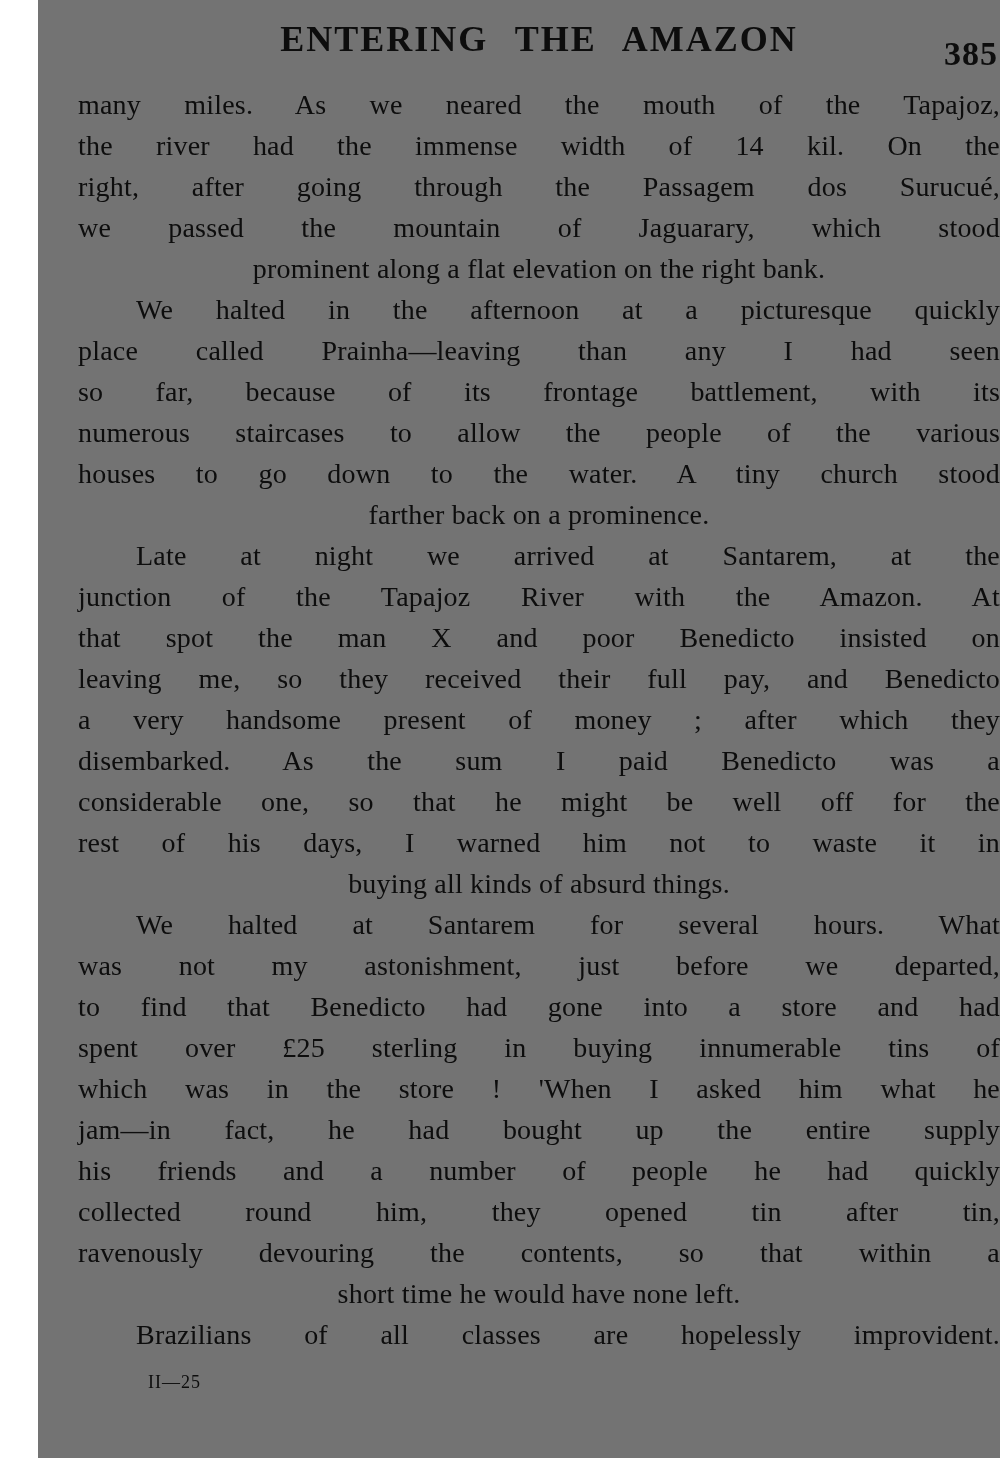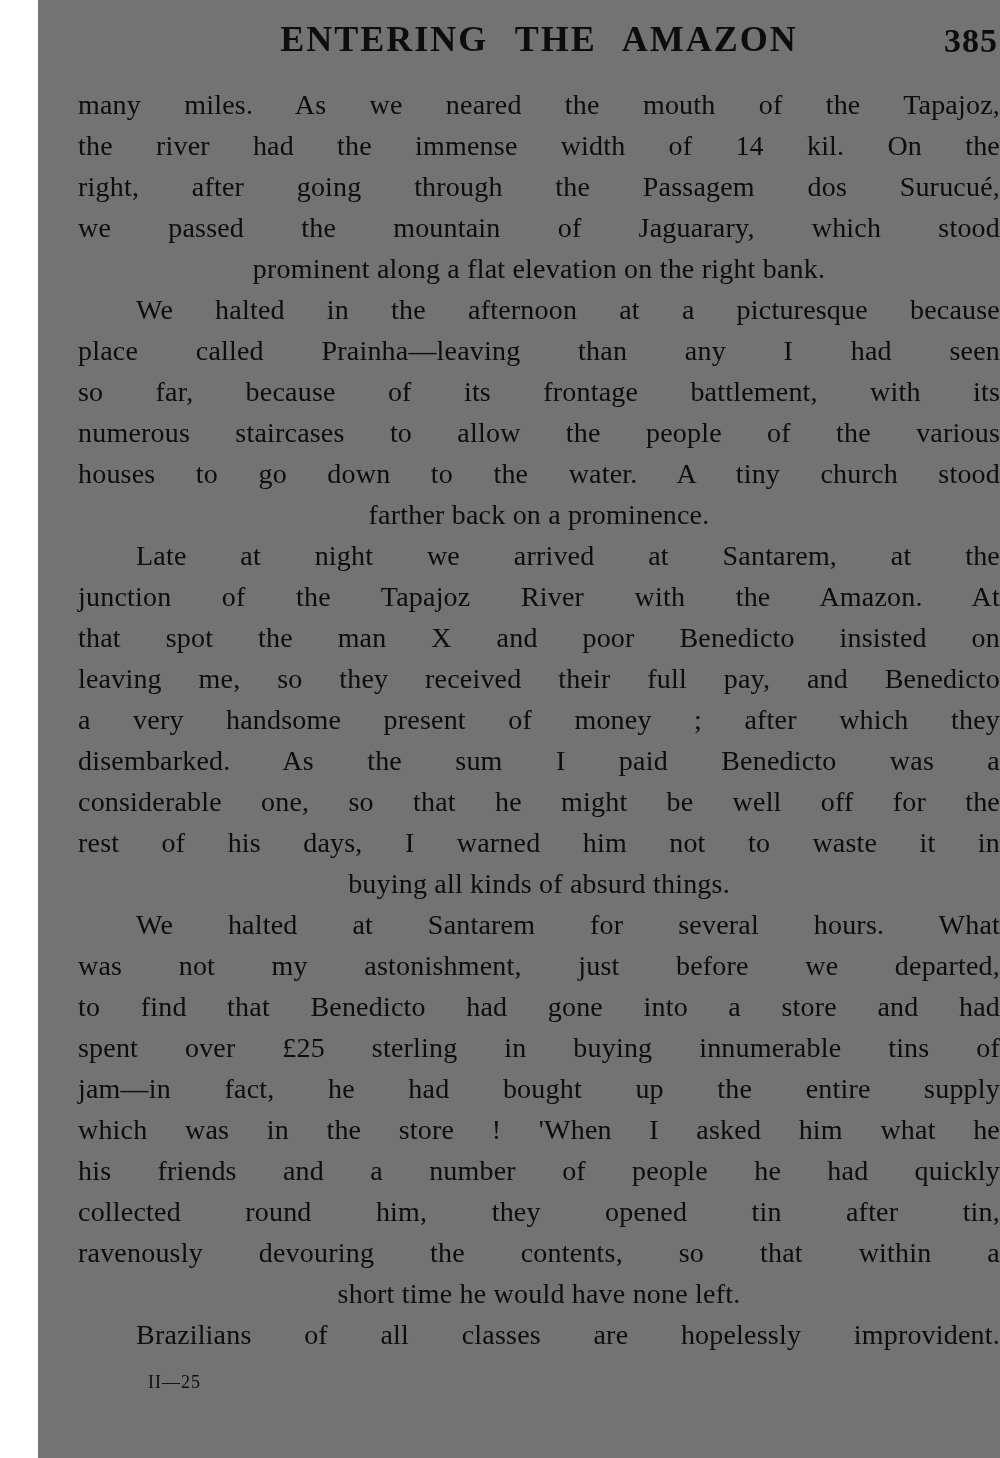--- a/index.html
+++ b/index.html
@@ -30,21 +30,21 @@
     font-size: 36px;
     line-height: 38px;
     font-weight: bold;
     letter-spacing: 2px;
     word-spacing: 16px;
     white-space: nowrap;
   }
   .head-page {
     position: absolute;
     right: 2px;
-    top: 4px;
+    top: 17px;
     font-size: 34px;
     line-height: 34px;
     font-weight: bold;
     letter-spacing: 1px;
   }
   
   .body-text {
     font-size: 28px;
     line-height: 41px;
     letter-spacing: 0.2px;
@@ -88,21 +88,21 @@
 
     <p class="para">
       <span class="ln j">many miles. As we neared the mouth of the Tapajoz,</span>
       <span class="ln j">the river had the immense width of 14 kil. On the</span>
       <span class="ln j">right, after going through the Passagem dos Surucué,</span>
       <span class="ln j">we passed the mountain of Jaguarary, which stood</span>
       <span class="ln">prominent along a flat elevation on the right bank.</span>
     </p>
 
     <p class="para">
-      <span class="ln j ind">We halted in the afternoon at a picturesque because</span>
+      <span class="ln j ind">We halted in the afternoon at a picturesque quickly</span>
       <span class="ln j">place called Prainha—leaving than any I had seen</span>
       <span class="ln j">so far, because of its frontage battlement, with its</span>
       <span class="ln j">numerous staircases to allow the people of the various</span>
       <span class="ln j">houses to go down to the water. A tiny church stood</span>
       <span class="ln">farther back on a prominence.</span>
     </p>
 
     <p class="para">
       <span class="ln j ind">Late at night we arrived at Santarem, at the</span>
       <span class="ln j">junction of the Tapajoz River with the Amazon. At</span>
@@ -113,22 +113,22 @@
       <span class="ln j">considerable one, so that he might be well off for the</span>
       <span class="ln j">rest of his days, I warned him not to waste it in</span>
       <span class="ln">buying all kinds of absurd things.</span>
     </p>
 
     <p class="para">
       <span class="ln j ind">We halted at Santarem for several hours. What</span>
       <span class="ln j">was not my astonishment, just before we departed,</span>
       <span class="ln j">to find that Benedicto had gone into a store and had</span>
       <span class="ln j">spent over £25 sterling in buying innumerable tins of</span>
+      <span class="ln j">which was in the store ! 'When I asked him what he</span>
       <span class="ln j">jam—in fact, he had bought up the entire supply</span>
-      <span class="ln j">which was in the store ! 'When I asked him what he</span>
       <span class="ln j">his friends and a number of people he had quickly</span>
       <span class="ln j">collected round him, they opened tin after tin,</span>
       <span class="ln j">ravenously devouring the contents, so that within a</span>
       <span class="ln">short time he would have none left.</span>
     </p>
 
     <p class="para">
       <span class="ln j ind">Brazilians of all classes are hopelessly improvident.</span>
     </p>
 

